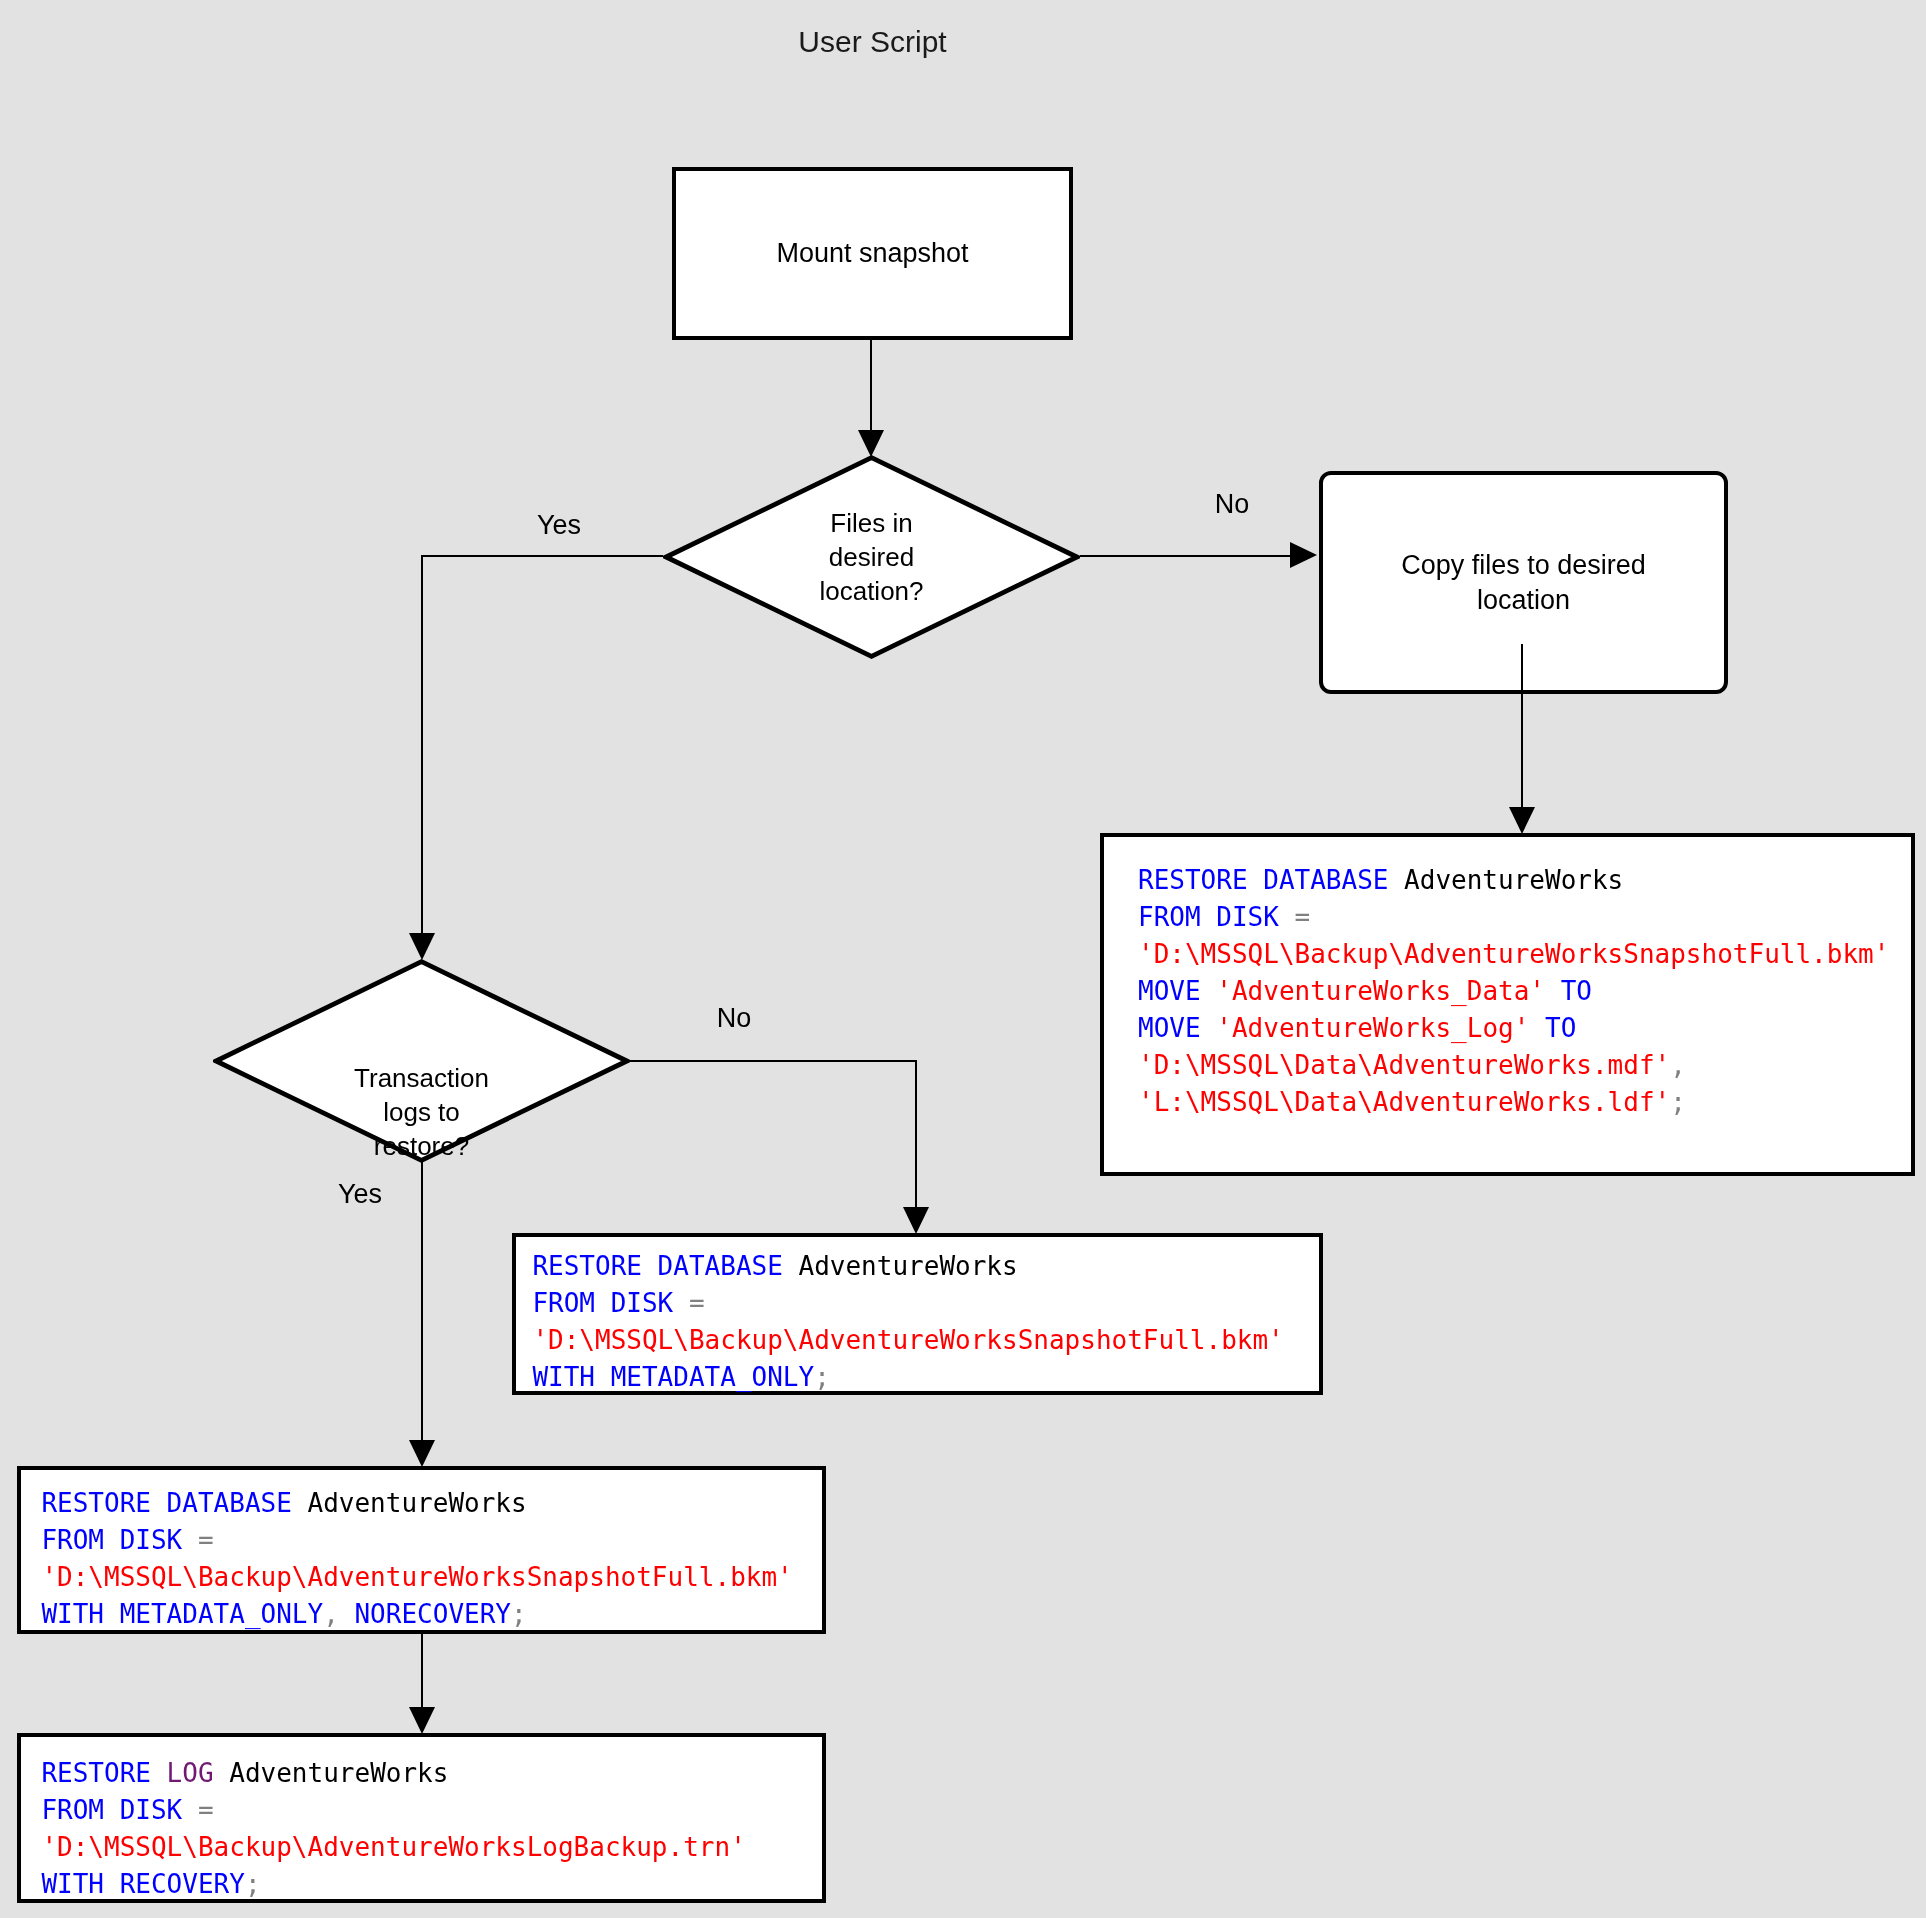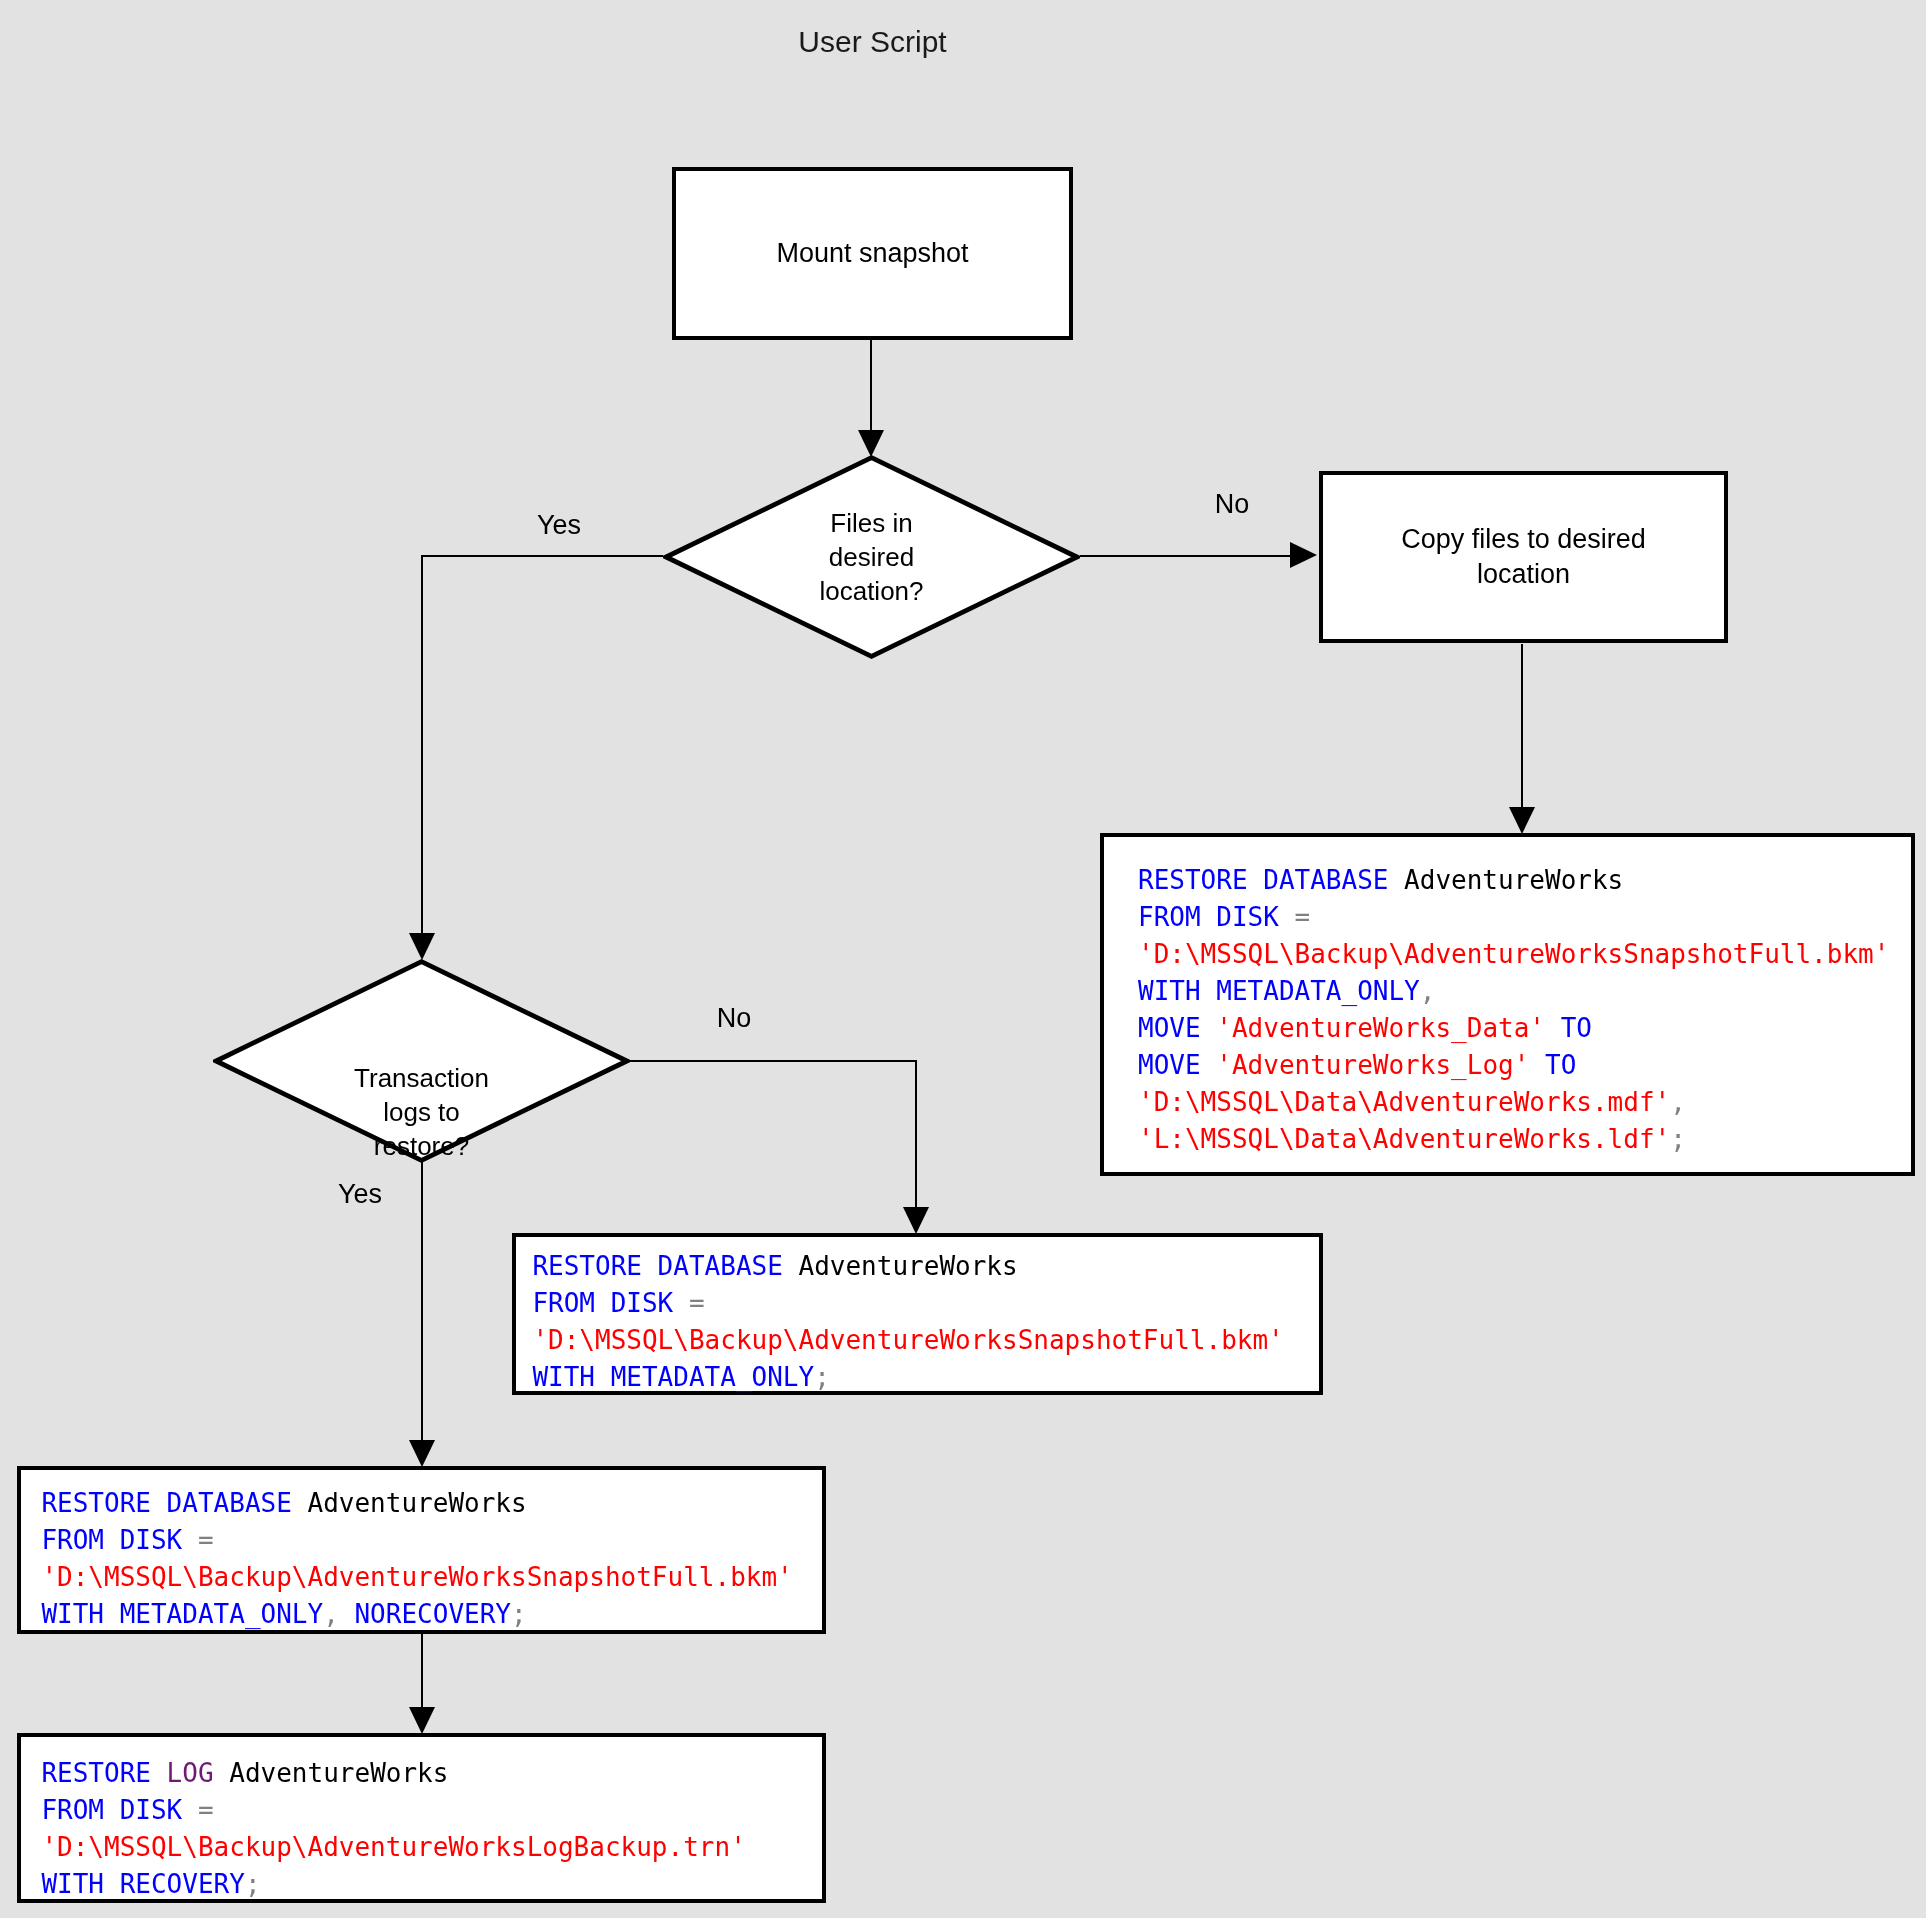--- a/index.html
+++ b/index.html
@@ -66,33 +66,32 @@
 
   <div class="abs edge-label" style="left:508px;top:510px;">Yes</div>
   <div class="abs hline" style="left:421px;top:555px;width:242px;height:2px;"></div>
   <div class="abs vline" style="left:421px;top:555px;width:2px;height:380px;"></div>
   <div class="abs arrow-down" style="left:409px;top:933px;"></div>
 
   <div class="abs edge-label" style="left:1181px;top:489px;">No</div>
   <div class="abs hline" style="left:1080px;top:555px;width:211px;height:2px;"></div>
   <div class="abs arrow-right" style="left:1290px;top:542px;"></div>
 
-  <div class="abs node-box" style="left:1319px;top:471px;width:409px;height:172px;">
+  <div class="abs node-box" style="left:1319px;top:471px;width:409px;height:223px;border-radius:12px;">
     <div>Copy files to desired</div>
     <div>location</div>
   </div>
 
   <div class="abs vline" style="left:1521px;top:644px;width:2px;height:164px;"></div>
   <div class="abs arrow-down" style="left:1509px;top:807px;"></div>
 
   <div class="abs code-box" style="left:1100px;top:833px;width:815px;height:343px;padding:24.5px 13.6px 0 34px;">
       <div class="code-line"><span style="color: rgb(0, 0, 255);">RESTORE DATABASE</span><span style="color: rgb(0, 0, 0);"> AdventureWorks</span></div>
       <div class="code-line"><span style="color: rgb(0, 0, 255);">FROM DISK</span><span style="color: rgb(128, 128, 128);"> =</span></div>
       <div class="code-line"><span style="color: rgb(255, 0, 0);">'D:\MSSQL\Backup\AdventureWorksSnapshotFull.bkm'</span></div>
-      <div class="code-line"><span style="color: rgb(0, 0, 255);">WITH METADATA_ONLY</span><span style="color: rgb(128, 128, 128);">,</span></div>
       <div class="code-line"><span style="color: rgb(0, 0, 255);">MOVE</span><span style="color: rgb(255, 0, 0);"> 'AdventureWorks_Data'</span><span style="color: rgb(0, 0, 255);"> TO</span></div>
       <div class="code-line"><span style="color: rgb(0, 0, 255);">MOVE</span><span style="color: rgb(255, 0, 0);"> 'AdventureWorks_Log'</span><span style="color: rgb(0, 0, 255);"> TO</span></div>
       <div class="code-line"><span style="color: rgb(255, 0, 0);">'D:\MSSQL\Data\AdventureWorks.mdf'</span><span style="color: rgb(128, 128, 128);">,</span></div>
       <div class="code-line"><span style="color: rgb(255, 0, 0);">'L:\MSSQL\Data\AdventureWorks.ldf'</span><span style="color: rgb(128, 128, 128);">;</span></div>
     </div>
 
   <svg class="abs" style="left:213px;top:959px;" width="417" height="204" viewBox="0 0 612 300">
     <polygon points="306,4 608,150 306,296 4,150" fill="#ffffff" stroke="#000000" stroke-width="7"></polygon>
   </svg>
   <div class="abs diamond-text" style="left:213px;top:959px;width:417px;height:204px;justify-content:flex-end;">

